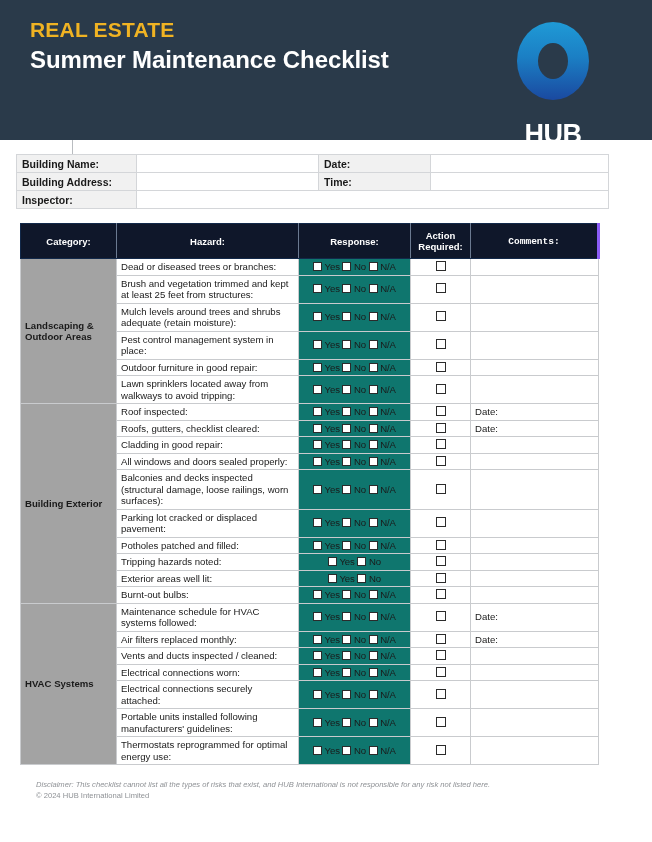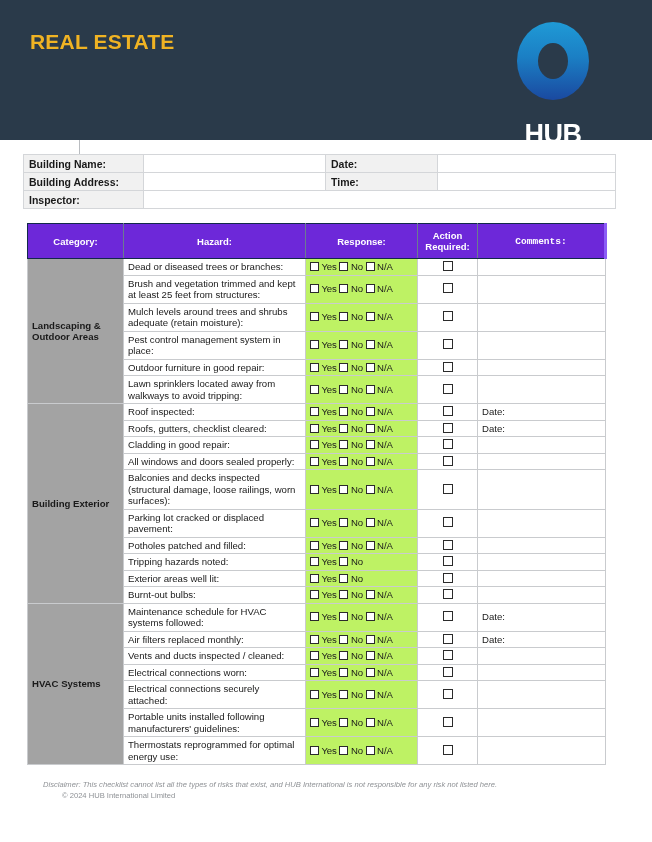--- a/index.html
+++ b/index.html
@@ -14,21 +14,21 @@
     overflow: hidden;
     position: relative;
   }
 
   
   .banner {
     position: relative;
     height: 140px;
     background: #2a3a4a;
     box-sizing: border-box;
-    padding: 30px 0 0 30px;
+    padding: 18px 0 0 30px;
     overflow: hidden;
   }
   .banner-eyebrow {
     color: #f0b323;
     font-size: 21px;
     font-weight: bold;
     letter-spacing: 0.2px;
     line-height: 24px;
     margin: 0;
   }
@@ -69,21 +69,21 @@
     color: #ffffff;
     font-size: 27px;
     font-weight: bold;
     letter-spacing: -0.5px;
     line-height: 28px;
     margin-top: 20px;
   }
 
   
   .page {
-    padding: 0 23px;
+    padding: 0 16px;
     box-sizing: border-box;
     width: 528px;
   }
   .tick {
     width: 1px;
     height: 14px;
     background: #b9bcc0;
     margin-left: 56px;
   }
 
@@ -108,21 +108,21 @@
 
   
   table.checklist {
     border-collapse: collapse;
     width: 578px;
     margin-top: 14px;
     margin-left: 4px;
     table-layout: fixed;
   }
   table.checklist th {
-    background: #6d28d9;
+    background: #0f172a;
     color: #ffffff;
     font-size: 9.5px;
     font-weight: bold;
     text-align: center;
     padding: 6px 2px;
     border: 1px solid #12294a;
     border-right: 1px solid #6b7a91;
     box-sizing: border-box;
     line-height: 11px;
   }
@@ -143,22 +143,22 @@
     font-size: 9.8px;
     text-align: left;
     padding-left: 7px;
     line-height: 12px;
   }
   td.hazard {
     background: #ffffff;
     padding-left: 5px;
   }
   td.response {
-    background: #bef264;
-    text-align: left;
+    background: #0f766e;
+    text-align: center;
     padding-left: 6px;
     white-space: nowrap;
     letter-spacing: -0.1px;
   }
   td.action {
     background: #ffffff;
     text-align: center;
   }
   td.comments {
     background: #ffffff;
@@ -179,27 +179,28 @@
 
   
   .footer {
     margin-top: 14px;
     padding-left: 20px;
     color: #8e9195;
     font-size: 7.6px;
     line-height: 11px;
   }
   .footer .disc { font-style: italic; }
-  .footer .copy { font-style: normal; margin-left: 19px; }
+  .footer .copy { font-style: normal; }
 </style>
 </head>
 <body>
 
 <div class="banner">
   <p class="banner-eyebrow">REAL ESTATE</p>
+  <p class="banner-title">Summer Maintenance Checklist</p>
   <div class="logo-wrap">
     <div class="logo-ring"></div>
     <div class="logo-word">HUB</div>
   </div>
 </div>
 
 <div class="page">
 
   <div class="tick"></div>
 

